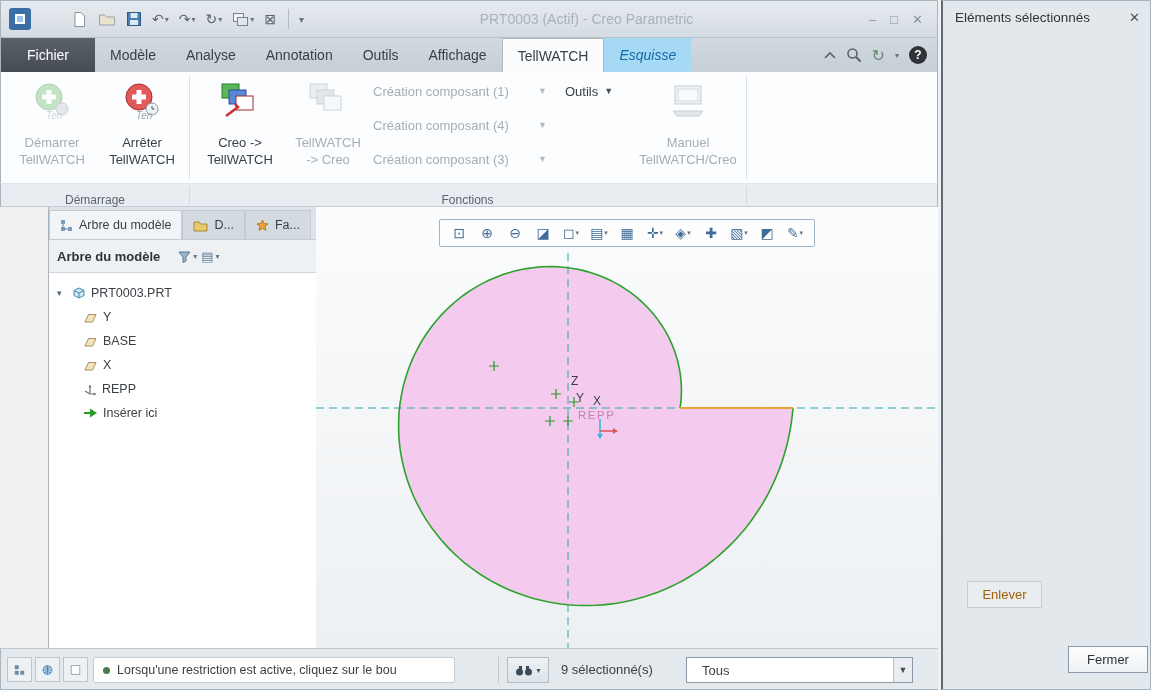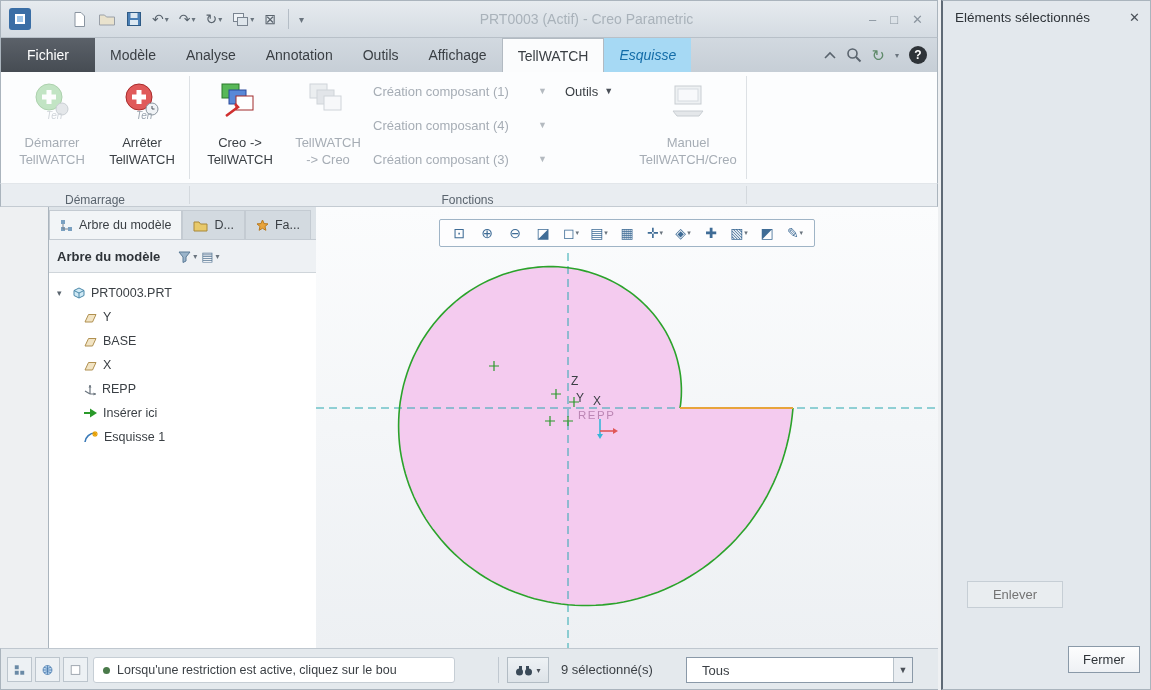--- a/index.html
+++ b/index.html
@@ -102,22 +102,22 @@
     align-items:center;justify-content:center;font-size:9px;color:#4a5058;}
   
   .right-panel{position:absolute;left:941px;top:0;width:210px;height:690px;background:#e3e8ed;
     border:1px solid #aab4bd;border-left:2px solid #5f6a76;}
   .rp-header{display:flex;align-items:center;padding:9px 10px 4px 12px;font-size:13.5px;color:#2e3338;}
   .rp-close{margin-left:auto;font-size:13px;color:#4a5058;cursor:default;}
   .rp-list{position:absolute;left:24px;top:37px;width:176px;height:534px;background:#fff;
     border:1px solid #b4bcc4;overflow:hidden;padding-top:5px;}
   .rp-item{font-size:13px;color:#2e3338;line-height:22px;padding-left:9px;cursor:default;}
   .btn{position:absolute;font-size:13px;display:flex;align-items:center;justify-content:center;cursor:default;}
-  .btn-enlever{left:24px;top:580px;width:96px;height:27px;background:#e9edf0;border:1px solid #c6ced5;color:#737373;}
-  .btn-fermer{left:125px;top:645px;width:72px;height:27px;background:linear-gradient(#fdfdfe,#eef1f4);
+  .btn-enlever{left:24px;top:580px;width:75px;height:27px;background:#e9edf0;border:1px solid #c6ced5;color:#a16207;}
+  .btn-fermer{left:125px;top:645px;width:80px;height:27px;background:linear-gradient(#fdfdfe,#eef1f4);
     border:1px solid #8a99a8;color:#2e3338;}
   svg{display:block;}
 </style>
 </head>
 <body>
 
 <div class="app">
 
   <div class="titlebar">
     <div class="appicon">
@@ -391,29 +391,20 @@
       </div>
       <div class="trow child">
         <span class="ticon">
           <svg width="15" height="12" viewBox="0 0 15 12">
               <path d="M1 6h7" stroke="#2a9a2a" stroke-width="2"></path>
               <path d="M7 1.5l7 4.5-7 4.5z" fill="#2a9a2a"></path>
             </svg>
         </span>
         <span>Insérer ici</span>
       </div>
-      <div class="trow child">
-        <span class="ticon">
-          <svg width="16" height="14" viewBox="0 0 16 14">
-              <path d="M2 12a10 10 0 0 1 10-9" fill="none" stroke="#3a7ab8" stroke-width="1.6"></path>
-              <path d="M12 1v6M9 4h6M10 2l4 4M14 2l-4 4" stroke="#e8a000" stroke-width="1.1"></path>
-            </svg>
-        </span>
-        <span>Esquisse 1</span>
-      </div>
     </div>
   </div>
 
   <div class="canvas">
     <svg class="sketch-svg" width="622" height="441" viewBox="0 0 622 441">
       <path d="M364.0 201.0L364.6 197.1L365.0 193.1L365.3 189.1L365.4 185.1L365.4 181.0L365.2 176.9L364.9 172.8L364.5 168.7L363.9 164.6L363.1 160.5L362.2 156.5L361.2 152.4L360.0 148.3L358.7 144.3L357.1 140.3L355.5 136.3L353.7 132.4L351.8 128.5L349.7 124.7L347.4 120.9L345.0 117.2L342.5 113.6L339.8 110.0L337.0 106.6L334.1 103.2L331.0 99.9L327.8 96.7L324.5 93.6L321.0 90.6L317.4 87.7L313.7 84.9L309.9 82.3L306.0 79.8L302.0 77.4L297.8 75.1L293.6 73.0L289.3 71.0L284.9 69.2L280.4 67.5L275.8 66.0L271.2 64.6L266.5 63.4L261.7 62.3L256.9 61.5L252.0 60.8L247.1 60.2L242.1 59.8L237.1 59.6L232.1 59.6L227.1 59.8L222.1 60.1L217.0 60.7L212.0 61.4L206.9 62.2L201.9 63.3L196.9 64.6L191.9 66.0L186.9 67.6L182.0 69.4L177.2 71.4L172.4 73.5L167.6 75.9L162.9 78.4L158.3 81.1L153.8 83.9L149.3 87.0L145.0 90.2L140.7 93.5L136.6 97.1L132.5 100.8L128.6 104.6L124.8 108.6L121.2 112.7L117.6 117.0L114.2 121.5L111.0 126.0L107.9 130.7L104.9 135.5L102.2 140.5L99.6 145.5L97.1 150.7L94.9 155.9L92.8 161.3L90.9 166.8L89.2 172.3L87.6 177.9L86.3 183.6L85.2 189.3L84.2 195.1L83.5 201.0L83.0 206.9L82.7 212.8L82.6 218.8L82.7 224.8L83.0 230.8L83.5 236.8L84.2 242.8L85.2 248.8L86.4 254.8L87.8 260.8L89.4 266.7L91.2 272.6L93.2 278.4L95.5 284.2L97.9 290.0L100.6 295.6L103.5 301.2L106.5 306.7L109.8 312.1L113.3 317.4L117.0 322.6L120.9 327.6L124.9 332.6L129.2 337.4L133.6 342.1L138.2 346.6L143.0 351.0L147.9 355.3L153.1 359.3L158.3 363.2L163.8 367.0L169.3 370.5L175.0 373.9L180.9 377.0L186.9 380.0L192.9 382.7L199.2 385.3L205.5 387.6L211.9 389.8L218.4 391.7L225.0 393.3L231.6 394.8L238.4 396.0L245.2 397.0L252.0 397.8L258.9 398.3L265.8 398.5L272.8 398.5L279.7 398.3L286.7 397.9L293.7 397.1L300.7 396.2L307.6 395.0L314.5 393.5L321.4 391.8L328.3 389.8L335.1 387.6L341.8 385.2L348.5 382.5L355.1 379.5L361.6 376.4L368.0 373.0L374.3 369.3L380.5 365.4L386.5 361.3L392.5 357.0L398.3 352.5L403.9 347.7L409.4 342.7L414.7 337.6L419.9 332.2L424.9 326.6L429.7 320.9L434.3 314.9L438.7 308.8L442.9 302.5L446.9 296.1L450.7 289.5L454.2 282.7L457.5 275.8L460.6 268.8L463.5 261.6L466.1 254.4L468.4 247.0L470.5 239.5L472.3 232.0L473.9 224.3L475.2 216.6L476.2 208.8L477.0 201.0 Z" stroke="none" fill="#f4cbef"></path>
       <line x1="252" y1="46" x2="252" y2="441" stroke-dasharray="8 5" stroke-width="1" stroke="#2aa8b0"></line>
       <line x1="0" y1="201" x2="622" y2="201" stroke-dasharray="8 5" stroke-width="1" stroke="#2aa8b0"></line>
       <path d="M364.0 201.0L364.6 197.1L365.0 193.1L365.3 189.1L365.4 185.1L365.4 181.0L365.2 176.9L364.9 172.8L364.5 168.7L363.9 164.6L363.1 160.5L362.2 156.5L361.2 152.4L360.0 148.3L358.7 144.3L357.1 140.3L355.5 136.3L353.7 132.4L351.8 128.5L349.7 124.7L347.4 120.9L345.0 117.2L342.5 113.6L339.8 110.0L337.0 106.6L334.1 103.2L331.0 99.9L327.8 96.7L324.5 93.6L321.0 90.6L317.4 87.7L313.7 84.9L309.9 82.3L306.0 79.8L302.0 77.4L297.8 75.1L293.6 73.0L289.3 71.0L284.9 69.2L280.4 67.5L275.8 66.0L271.2 64.6L266.5 63.4L261.7 62.3L256.9 61.5L252.0 60.8L247.1 60.2L242.1 59.8L237.1 59.6L232.1 59.6L227.1 59.8L222.1 60.1L217.0 60.7L212.0 61.4L206.9 62.2L201.9 63.3L196.9 64.6L191.9 66.0L186.9 67.6L182.0 69.4L177.2 71.4L172.4 73.5L167.6 75.9L162.9 78.4L158.3 81.1L153.8 83.9L149.3 87.0L145.0 90.2L140.7 93.5L136.6 97.1L132.5 100.8L128.6 104.6L124.8 108.6L121.2 112.7L117.6 117.0L114.2 121.5L111.0 126.0L107.9 130.7L104.9 135.5L102.2 140.5L99.6 145.5L97.1 150.7L94.9 155.9L92.8 161.3L90.9 166.8L89.2 172.3L87.6 177.9L86.3 183.6L85.2 189.3L84.2 195.1L83.5 201.0L83.0 206.9L82.7 212.8L82.6 218.8L82.7 224.8L83.0 230.8L83.5 236.8L84.2 242.8L85.2 248.8L86.4 254.8L87.8 260.8L89.4 266.7L91.2 272.6L93.2 278.4L95.5 284.2L97.9 290.0L100.6 295.6L103.5 301.2L106.5 306.7L109.8 312.1L113.3 317.4L117.0 322.6L120.9 327.6L124.9 332.6L129.2 337.4L133.6 342.1L138.2 346.6L143.0 351.0L147.9 355.3L153.1 359.3L158.3 363.2L163.8 367.0L169.3 370.5L175.0 373.9L180.9 377.0L186.9 380.0L192.9 382.7L199.2 385.3L205.5 387.6L211.9 389.8L218.4 391.7L225.0 393.3L231.6 394.8L238.4 396.0L245.2 397.0L252.0 397.8L258.9 398.3L265.8 398.5L272.8 398.5L279.7 398.3L286.7 397.9L293.7 397.1L300.7 396.2L307.6 395.0L314.5 393.5L321.4 391.8L328.3 389.8L335.1 387.6L341.8 385.2L348.5 382.5L355.1 379.5L361.6 376.4L368.0 373.0L374.3 369.3L380.5 365.4L386.5 361.3L392.5 357.0L398.3 352.5L403.9 347.7L409.4 342.7L414.7 337.6L419.9 332.2L424.9 326.6L429.7 320.9L434.3 314.9L438.7 308.8L442.9 302.5L446.9 296.1L450.7 289.5L454.2 282.7L457.5 275.8L460.6 268.8L463.5 261.6L466.1 254.4L468.4 247.0L470.5 239.5L472.3 232.0L473.9 224.3L475.2 216.6L476.2 208.8L477.0 201.0" fill="none" stroke-width="1.6" stroke="#2ba32b"></path>
       <line stroke-width="2" x1="477" y1="201" x2="364" y2="201" stroke="#e8a43c"></line>

